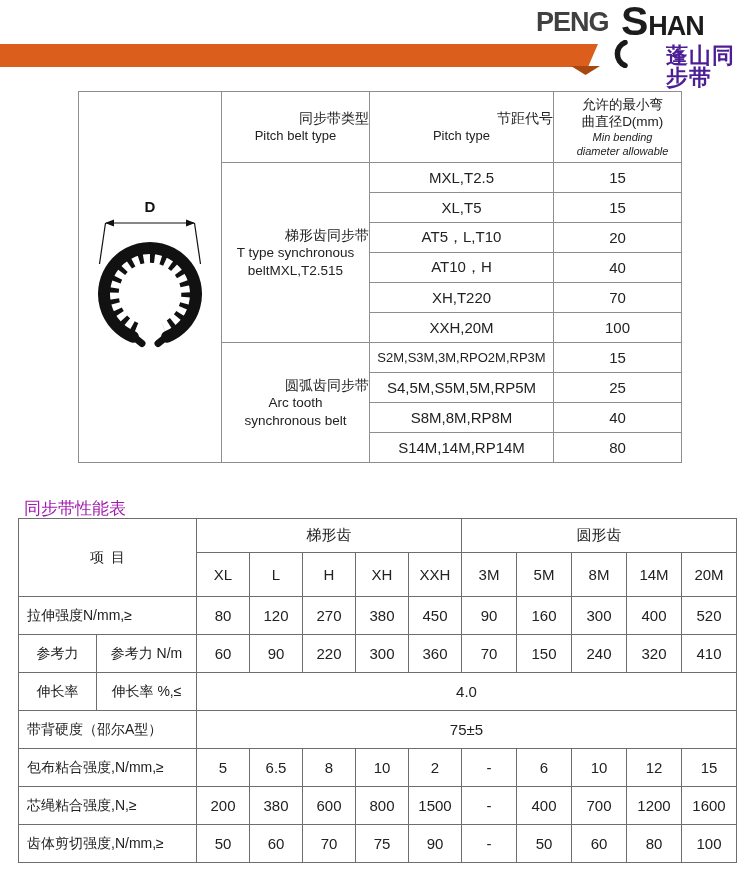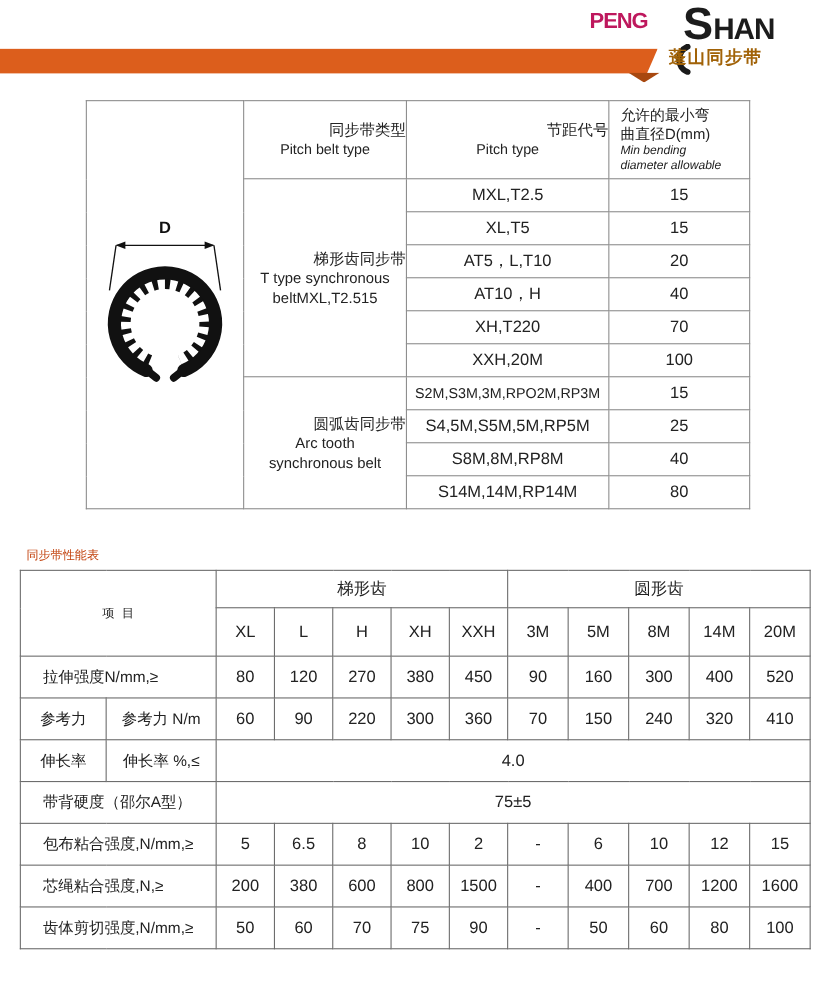--- a/index.html
+++ b/index.html
@@ -4,54 +4,54 @@
 <style>
   html,body{margin:0;padding:0;}
   body{width:750px;height:896px;background:#ffffff;font-family:"Liberation Sans","DejaVu Sans",sans-serif;}
   .page{position:relative;width:750px;height:896px;background:#fff;overflow:hidden;}
 
   
   .orange-bar{position:absolute;left:0;top:44px;width:598px;height:23px;background:#DC5E1C;
     clip-path:polygon(0 0,100% 0,calc(100% - 10px) 100%,0 100%);}
   .ribbon-fold{position:absolute;left:571px;top:66px;width:29px;height:9px;background:#A8480F;
     clip-path:polygon(0 0,100% 0,50% 100%);}
-  .logo-peng{position:absolute;left:536px;top:9px;font-size:20px;font-weight:800;letter-spacing:-1px;
-    color:#be185d;line-height:1;}
+  .logo-peng{position:absolute;left:536px;top:9px;font-size:27px;font-weight:800;letter-spacing:-1px;
+    color:#404040;line-height:1;}
   .logo-shan{position:absolute;left:621px;top:1px;color:#1c1c1c;line-height:1;display:flex;align-items:baseline;}
   .logo-shan .s-big{font-size:41px;font-weight:800;line-height:1;}
   .logo-shan .rest{font-size:27px;font-weight:700;letter-spacing:-1px;line-height:1;}
   .logo-crescent{position:absolute;left:607px;top:40px;}
-  .logo-cn{position:absolute;left:608px;top:45px;font-size:16px;font-weight:bold;color:#a16207;
+  .logo-cn{position:absolute;left:666px;top:45px;font-size:22px;font-weight:bold;color:#4c1d95;
     letter-spacing:1px;line-height:1;}
 
   
   .t1{position:absolute;left:78px;top:91px;border-collapse:collapse;table-layout:fixed;}
   .t1 td{border:1px solid #8e8e8e;text-align:center;vertical-align:middle;color:#222;padding:0;}
   .t1 .hdr{height:70px;}
   .t1 .cn{font-size:14px;line-height:1.35;text-align:right;}
   .t1 .en{font-size:13px;line-height:1.3;}
-  .t1 .dia-h{text-align:left;padding-left:10px;}
+  .t1 .dia-h{text-align:center;padding-left:10px;}
   .t1 .dia-h .cnl{font-size:13.5px;line-height:1.3;}
   .t1 .dia-h .enl{font-size:11px;line-height:1.25;font-style:italic;}
   .t1 .drow{height:30px;font-size:15px;}
   .t1 .pitch-sm{font-size:13px;}
   .t1 .sec .cn{font-size:14px;}
   .t1 .sec .en-block{display:inline-block;text-align:center;font-size:13.5px;line-height:1.3;}
   .t1 .diagram-cell{vertical-align:middle;}
 
   
-  .t2-title{position:absolute;left:24px;top:497px;font-size:11px;color:#c2410c;}
+  .t2-title{position:absolute;left:24px;top:497px;font-size:17px;color:#a21caf;}
   .t2{position:absolute;left:18px;top:518px;border-collapse:collapse;table-layout:fixed;}
   .t2 td{border:1px solid #6d6d6d;text-align:center;vertical-align:middle;color:#222;
     font-size:15px;padding:0;}
   .t2 .grp{height:34px;font-size:15px;}
   .t2 .sub{height:44px;font-size:15px;}
   .t2 .dr{height:38px;}
-  .t2 .item-h{font-size:11px;letter-spacing:7px;padding-left:7px;}
-  .t2 .lbl{text-align:left;padding-left:20px;font-size:14px;}
+  .t2 .item-h{font-size:14px;letter-spacing:7px;padding-left:7px;}
+  .t2 .lbl{text-align:left;padding-left:8px;font-size:14px;}
   .t2 .lbl-c{font-size:14px;margin-left:18px;}
 
   svg text{font-family:"Liberation Sans","DejaVu Sans",sans-serif;}
 </style>
 </head>
 <body>
 
 <div class="page">
 
   <div class="orange-bar"></div>

